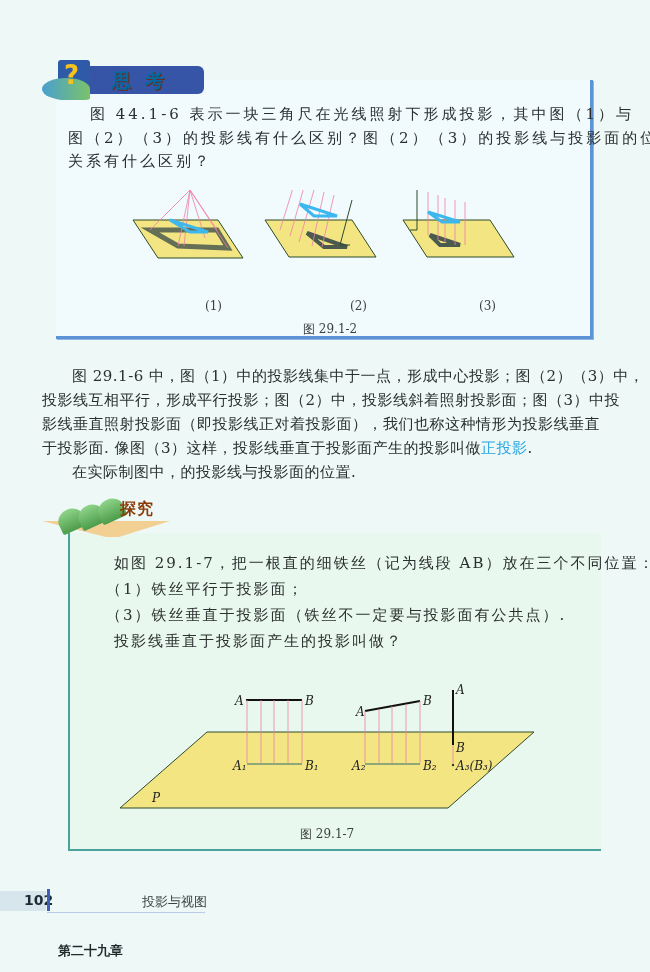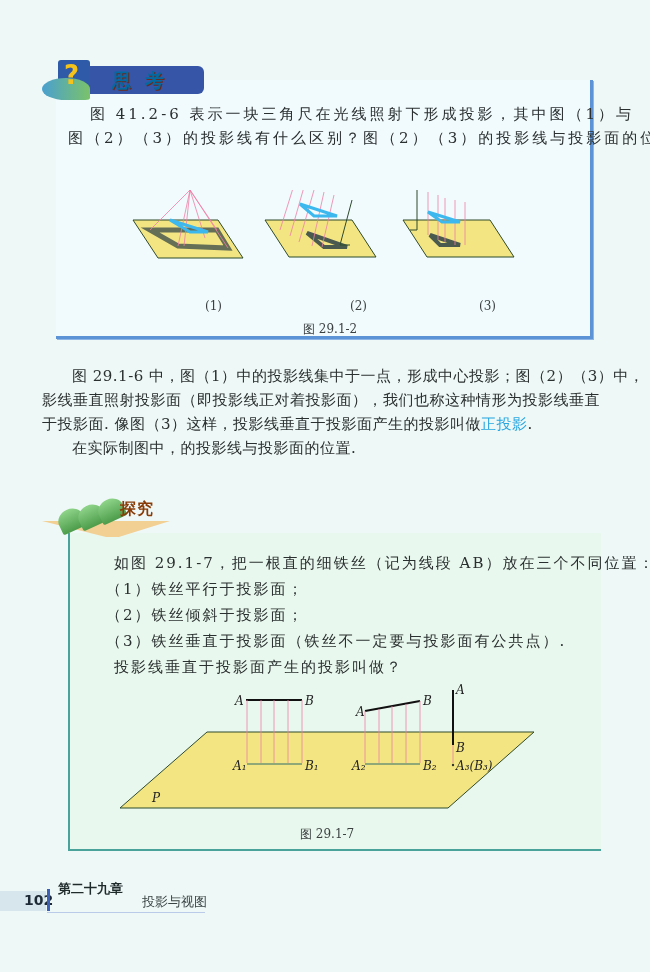--- a/index.html
+++ b/index.html
@@ -24,40 +24,41 @@
   .explore-badge{left:42px;top:495px;width:140px;height:46px;}
   .ex-arrow{position:absolute;left:0;top:26px;width:128px;height:16px;background:#f2cf93;clip-path:polygon(0 0,100% 0,60% 100%,50% 100%);}
   .ex-leaf{position:absolute;width:26px;height:22px;background:linear-gradient(#8fd48a,#4c9c4a);border-radius:60% 60% 10% 10%;transform:rotate(-25deg);}
   .ex-text{position:absolute;left:78px;top:4px;font:bold 16px "DejaVu Sans",sans-serif;color:#8a3c08;letter-spacing:1px;}
   .explore-box{left:68px;top:533px;width:531px;height:316px;background:#e9f8ee;border-left:2px solid #4aa39a;border-bottom:2px solid #4aa39a;}
   .ex-text-block{left:114px;top:550px;width:480px;font-size:15px;line-height:26px;letter-spacing:2px;}
   .ex-text-block .l{white-space:nowrap;}
   .footer-bar{left:0;top:891px;width:46px;height:20px;background:#d6e6ec;}
   .page-num{left:24px;top:892px;font:bold 14px "DejaVu Sans",sans-serif;color:#1d2a36;}
   .page-rule{left:47px;top:889px;width:3px;height:22px;background:#3c5fb8;}
-  .chapter{left:58px;top:880px;font:bold 13px "DejaVu Sans",sans-serif;color:#1f2a2a;}
+  .chapter{left:58px;top:942px;font:bold 13px "DejaVu Sans",sans-serif;color:#1f2a2a;}
   .chapter-sub{left:142px;top:893px;font-size:13px;color:#3a4444;}
   .footer-line{left:47px;top:912px;width:158px;height:1px;background:#b9cbe8;}
   svg text{font-family:"DejaVu Serif","Liberation Serif",serif;}
 </style>
 </head>
 <body>
 
 <div class="abs think-box"></div>
 <div class="abs think-badge">
   <div class="badge-bar"></div>
   <div class="badge-flag"></div>
   <div class="badge-globe"></div>
   <div class="badge-q">?</div>
   <div class="badge-text">思考</div>
 </div>
 
 <div class="abs para think-text">
-  <div class="l">图 41.2-6 表示一块三角尺在光线照射下形成投影，其中图（1）与</div>
+  <div class="l">图 44.1-6 表示一块三角尺在光线照射下形成投影，其中图（1）与</div>
   <div class="l" style="margin-left:-22px">图（2）（3）的投影线有什么区别？图（2）（3）的投影线与投影面的位置</div>
+  <div class="l" style="margin-left:-22px">关系有什么区别？</div>
 </div>
 
 <svg class="abs" style="left:120px;top:190px" width="430" height="140">
 
   <g>
     <polygon points="13,30 98,30 123,68 38,68" fill="#f4e583" stroke="#2d4a2d" stroke-width="1"></polygon>
     <polygon points="30,40 97,40 108,58 58,56" fill="none" stroke="#4b5a4e" stroke-width="5" opacity="0.85"></polygon>
     <g stroke="#ef7fa6" stroke-width="0.8" fill="none">
       <line x1="70" y1="0" x2="30" y2="40"></line>
         <line x1="70" y1="0" x2="97" y2="40"></line>
@@ -98,38 +99,38 @@
   </g>
 </svg>
 
 <div class="abs cap" style="left:205px;top:299px">(1)</div>
 <div class="abs cap" style="left:350px;top:299px">(2)</div>
 <div class="abs cap" style="left:479px;top:299px">(3)</div>
 <div class="abs cap" style="left:303px;top:321px">图 29.1-2</div>
 
 <div class="abs body-text">
   <div class="l" style="margin-left:0">图 29.1-6 中，图（1）中的投影线集中于一点，形成中心投影；图（2）（3）中，</div>
+  <div class="l" style="margin-left:-30px">投影线互相平行，形成平行投影；图（2）中，投影线斜着照射投影面；图（3）中投</div>
   <div class="l" style="margin-left:-30px">影线垂直照射投影面（即投影线正对着投影面），我们也称这种情形为投影线垂直</div>
   <div class="l" style="margin-left:-30px"><span>于投影面. 像图（3）这样，投影线垂直于投影面产生的投影叫做</span><span class="hl">正投影</span><span>.</span></div>
   <div class="l">在实际制图中，的投影线与投影面的位置.</div>
 </div>
 
 <div class="abs explore-box"></div>
 <div class="abs explore-badge">
   <div class="ex-arrow"></div>
   <div class="ex-leaf" style="left:16px;top:14px"></div>
   <div class="ex-leaf" style="left:36px;top:10px"></div>
   <div class="ex-leaf" style="left:56px;top:4px"></div>
   <div class="ex-text">探究</div>
 </div>
 
 <div class="abs ex-text-block">
   <div class="l">如图 29.1-7，把一根直的细铁丝（记为线段 AB）放在三个不同位置：</div>
   <div class="l" style="margin-left:-8px">（1）铁丝平行于投影面；</div>
-  <div class="l" style="margin-left:-8px">（2）铁丝倾斜于投影面；</div>
   <div class="l" style="margin-left:-8px">（3）铁丝垂直于投影面（铁丝不一定要与投影面有公共点）.</div>
   <div class="l">投影线垂直于投影面产生的投影叫做？</div>
 </div>
 
 <svg class="abs" style="left:90px;top:680px" width="460" height="150">
   <polygon points="117,52 444,52 358,128 30,128" fill="#f4e583" stroke="#2d4a2d" stroke-width="1"></polygon>
 
   <line x1="156" y1="20" x2="212" y2="20" stroke="#111" stroke-width="2"></line>
   <g stroke="#ef7fa6" stroke-width="0.8">
     <line x1="157" y1="20" x2="157" y2="83"></line>

